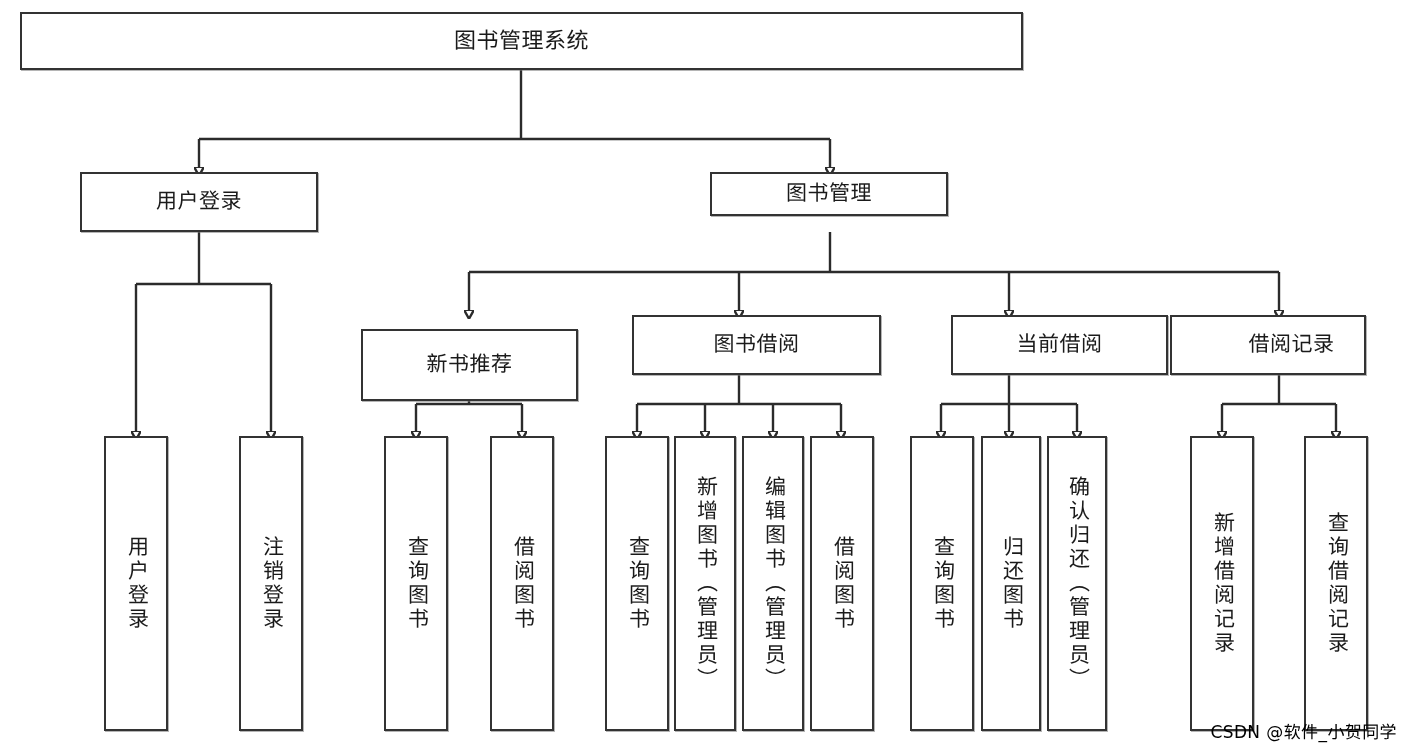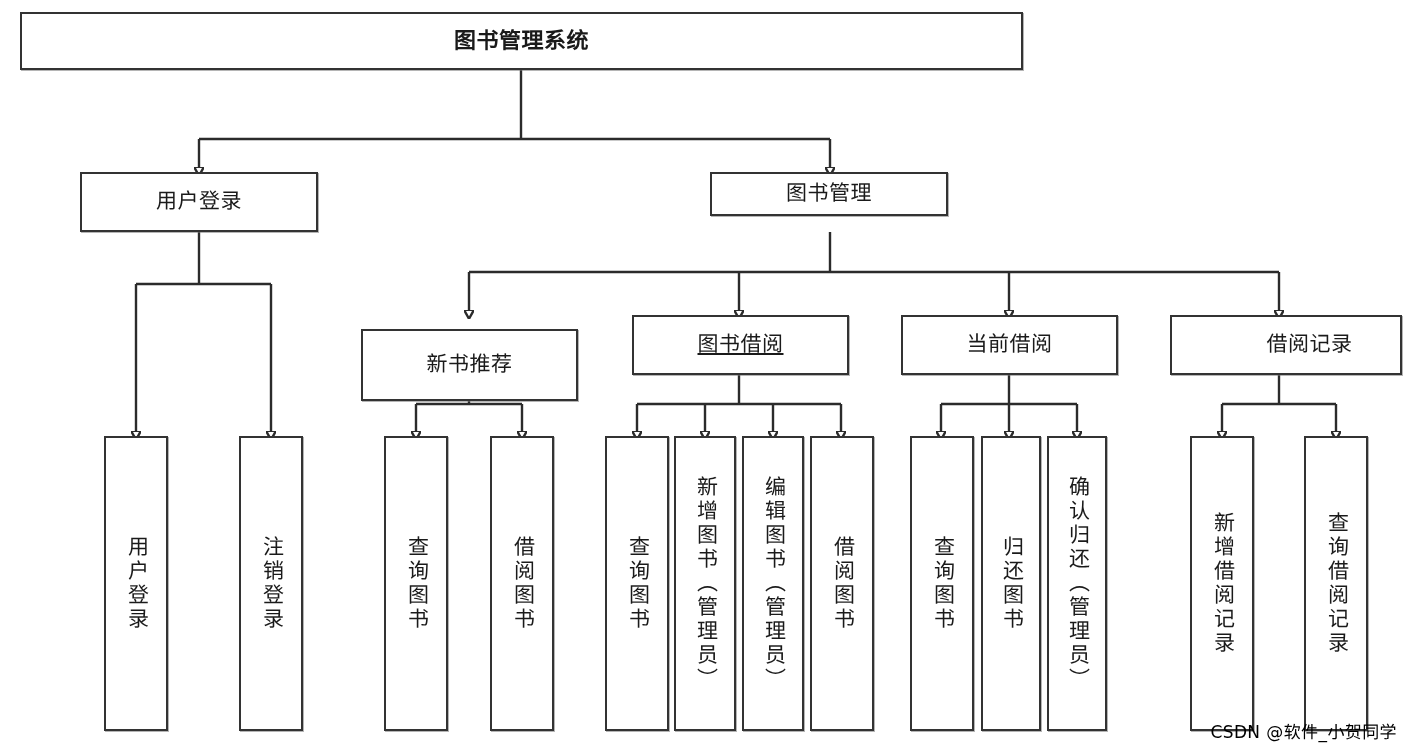--- a/index.html
+++ b/index.html
@@ -149,45 +149,45 @@
     </g>
 
     <g>
       <path d="M1279,375 L1279,404"></path>
       <path d="M1222,404 L1336,404"></path>
       <path d="M1222,404 L1222,432" marker-end="url(#arrowhead)"></path>
       <path d="M1336,404 L1336,432" marker-end="url(#arrowhead)"></path>
     </g>
   </svg>
 
-  <div class="node horizontal root" style="left:20px; top:12px; width:1003px; height:58px;font-weight:bold;">
+  <div class="node horizontal root" style="left:20px; top:12px; width:1003px; height:58px;">
     <span class="node-label">图书管理系统</span>
   </div>
 
   <div class="node horizontal" style="left:80px; top:172px; width:238px; height:60px;">
     <span class="node-label">用户登录</span>
   </div>
 
   <div class="node horizontal" style="left:710px; top:172px; width:238px; height:44px;">
     <span class="node-label">图书管理</span>
   </div>
 
   <div class="node horizontal" style="left:361px; top:329px; width:217px; height:72px;">
     <span class="node-label">新书推荐</span>
   </div>
 
-  <div class="node horizontal" style="left:632px; top:315px; width:217px; height:60px;text-decoration:underline;">
+  <div class="node horizontal" style="left:632px; top:315px; width:249px; height:60px;">
     <span class="node-label">图书借阅</span>
   </div>
 
-  <div class="node horizontal" style="left:901px; top:315px; width:217px; height:60px;">
+  <div class="node horizontal" style="left:951px; top:315px; width:217px; height:60px;">
     <span class="node-label">当前借阅</span>
   </div>
 
-  <div class="node horizontal" style="left:1170px; top:315px; width:232px; height:60px;padding-left:47px;">
+  <div class="node horizontal" style="left:1170px; top:315px; width:196px; height:60px;padding-left:47px;">
     <span class="node-label">借阅记录</span>
   </div>
 
   <div class="node vertical" style="left:104px; top:436px; width:64px; height:295px;">
     <span class="node-label">用户登录</span>
   </div>
 
   <div class="node vertical" style="left:239px; top:436px; width:64px; height:295px;">
     <span class="node-label">注销登录</span>
   </div>

